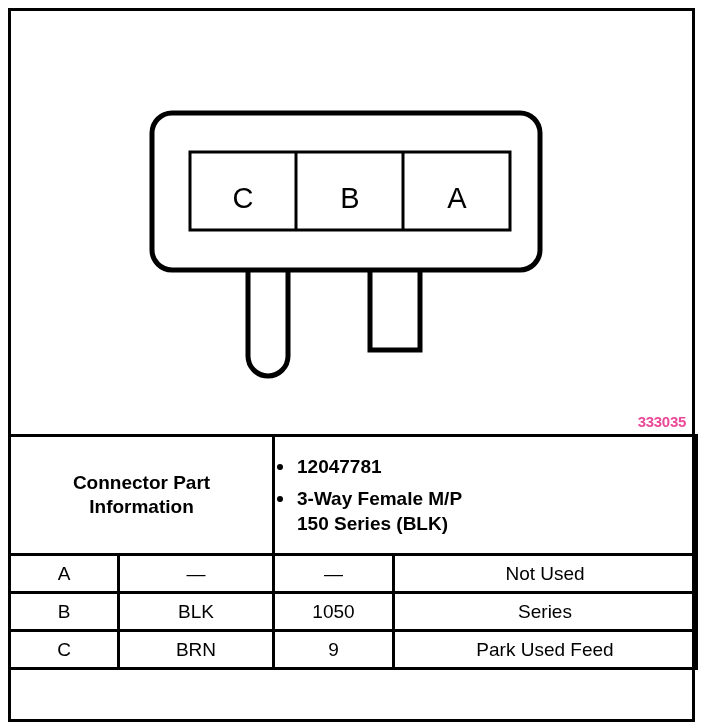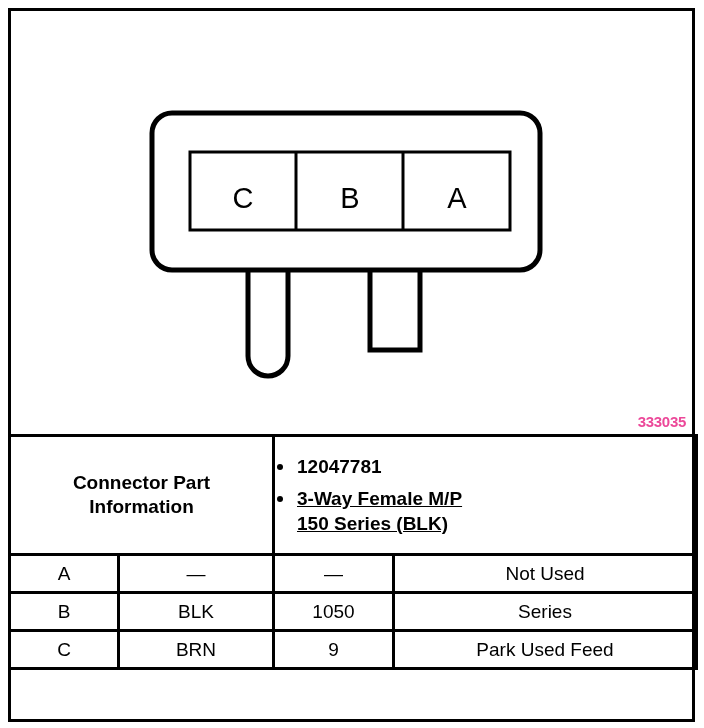--- a/index.html
+++ b/index.html
@@ -118,21 +118,21 @@
   .cpi-values ul {
     margin: 0;
     padding: 0;
     list-style: none;
   }
   .cpi-values li {
     position: relative;
     padding-left: 22px;
     margin: 2px 0 7px 0;
   }
-  .cpi-values li:last-child { margin-bottom: 0; text-decoration: underline; }
+  .cpi-values li:last-child { margin-bottom: 0; }
   .cpi-values li::before {
     content: "";
     position: absolute;
     left: 2px;
     top: 9px;
     width: 6px;
     height: 6px;
     background: #000000;
     border-radius: 50%;
   }

